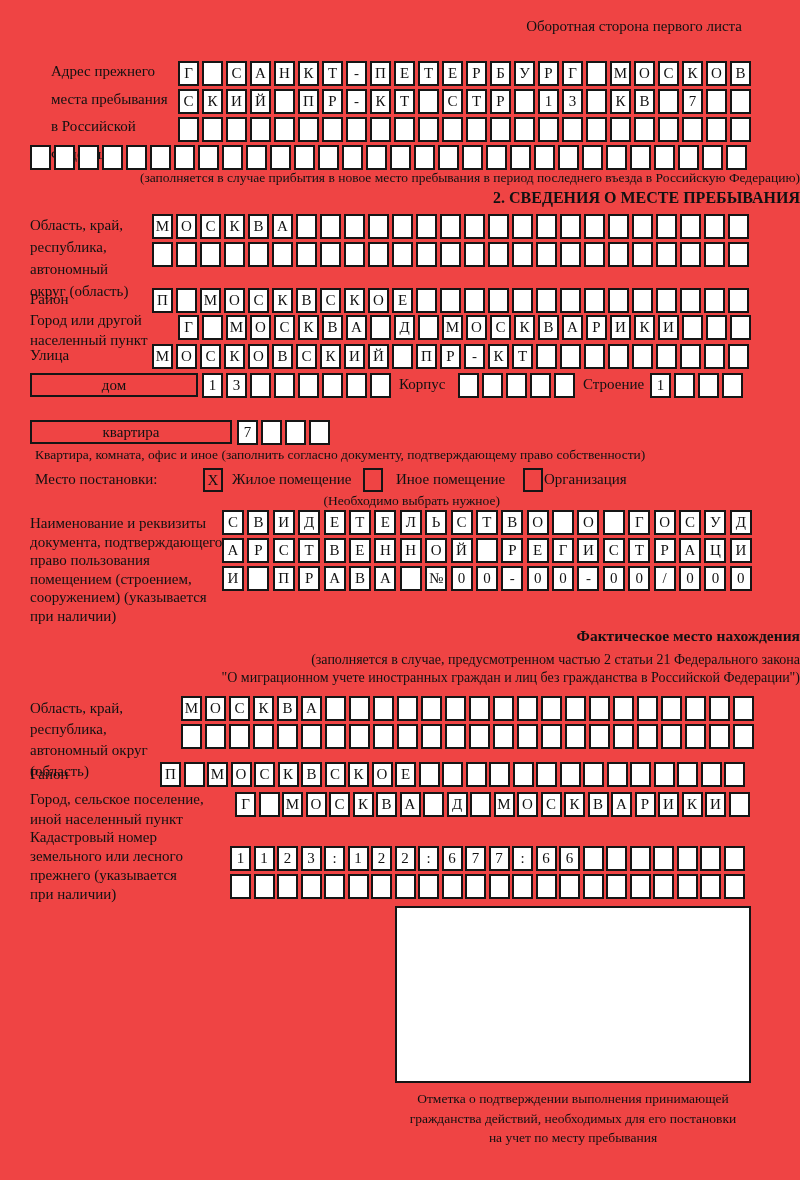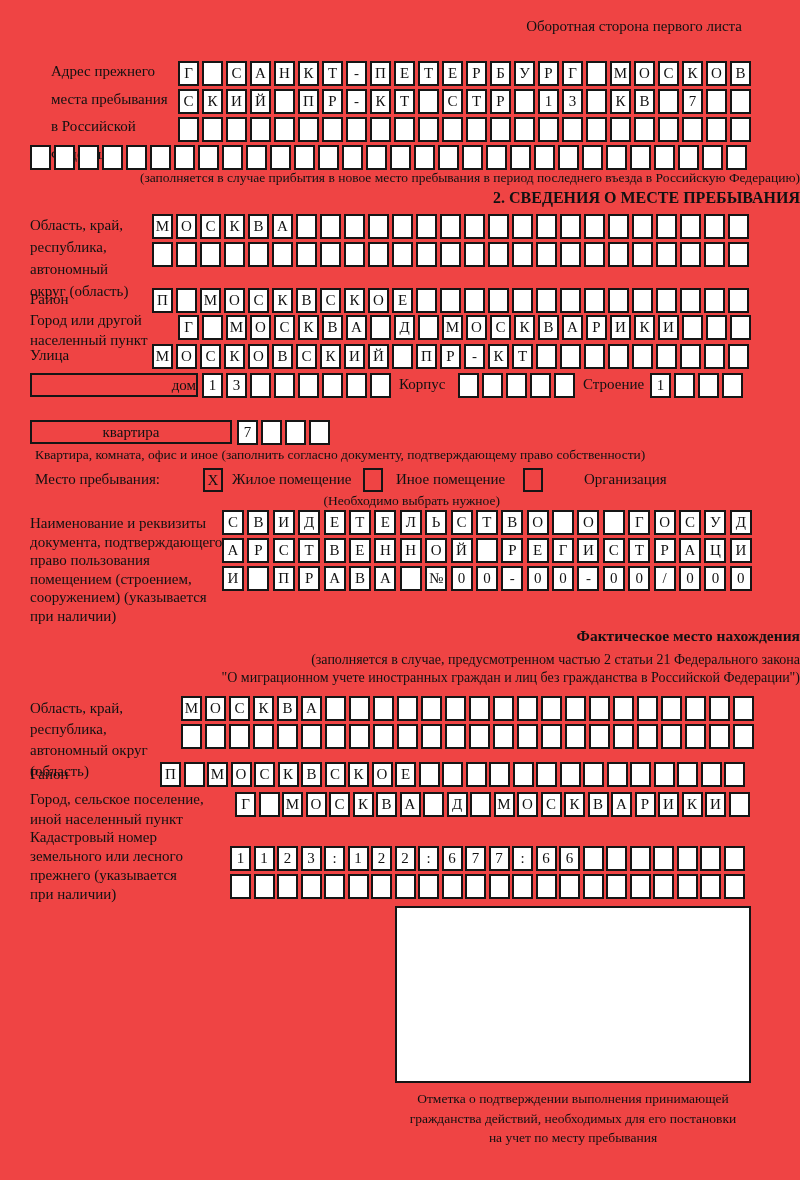--- a/index.html
+++ b/index.html
@@ -296,21 +296,21 @@
       <span class="cell"></span>
       <span class="cell"></span>
       <span class="cell"></span>
       <span class="cell"></span>
       <span class="cell"></span>
       <span class="cell"></span>
       <span class="cell"></span>
       <span class="cell"></span>
     </div>
 
-  <div class="label-box" style="left:30px;top:373px;width:168px;justify-content:flex-end;">
+  <div class="label-box" style="left:30px;top:373px;width:168px;">
     <span>дом</span>
   </div>
   <div class="cells" style="left:202px;top:373px;">
       <span class="cell">1</span>
       <span class="cell">3</span>
       <span class="cell"></span>
       <span class="cell"></span>
       <span class="cell"></span>
       <span class="cell"></span>
       <span class="cell"></span>
@@ -336,27 +336,27 @@
     <span>квартира</span>
   </div>
   <div class="cells" style="left:237px;top:420px;">
       <span class="cell">7</span>
       <span class="cell"></span>
       <span class="cell"></span>
       <span class="cell"></span>
     </div>
   <div class="txt small" style="left:35px;top:447px;">Квартира, комната, офис и иное (заполнить согласно документу, подтверждающему право собственности)</div>
 
-  <div class="txt" style="left:35px;top:471px;">Место пребывания:</div>
+  <div class="txt" style="left:35px;top:471px;">Место постановки:</div>
   <span class="checkbox" style="left:203px;top:468px;">X</span>
   <div class="txt" style="left:232px;top:471px;">Жилое помещение</div>
   <span class="checkbox" style="left:363px;top:468px;"></span>
   <div class="txt" style="left:396px;top:471px;">Иное помещение</div>
   <span class="checkbox" style="left:523px;top:468px;"></span>
-  <div class="txt" style="left:584px;top:471px;">Организация</div>
+  <div class="txt" style="left:544px;top:471px;">Организация</div>
   <div class="txt small center" style="left:100px;top:493px;width:400px;">(Необходимо выбрать нужное)</div>
 
   <div class="label-lines lh18" style="left:30px;top:514px;">
     <div>Наименование и реквизиты</div>
     <div>документа, подтверждающего</div>
     <div>право пользования</div>
     <div>помещением (строением,</div>
     <div>сооружением) (указывается</div>
     <div>при наличии)</div>
   </div>

